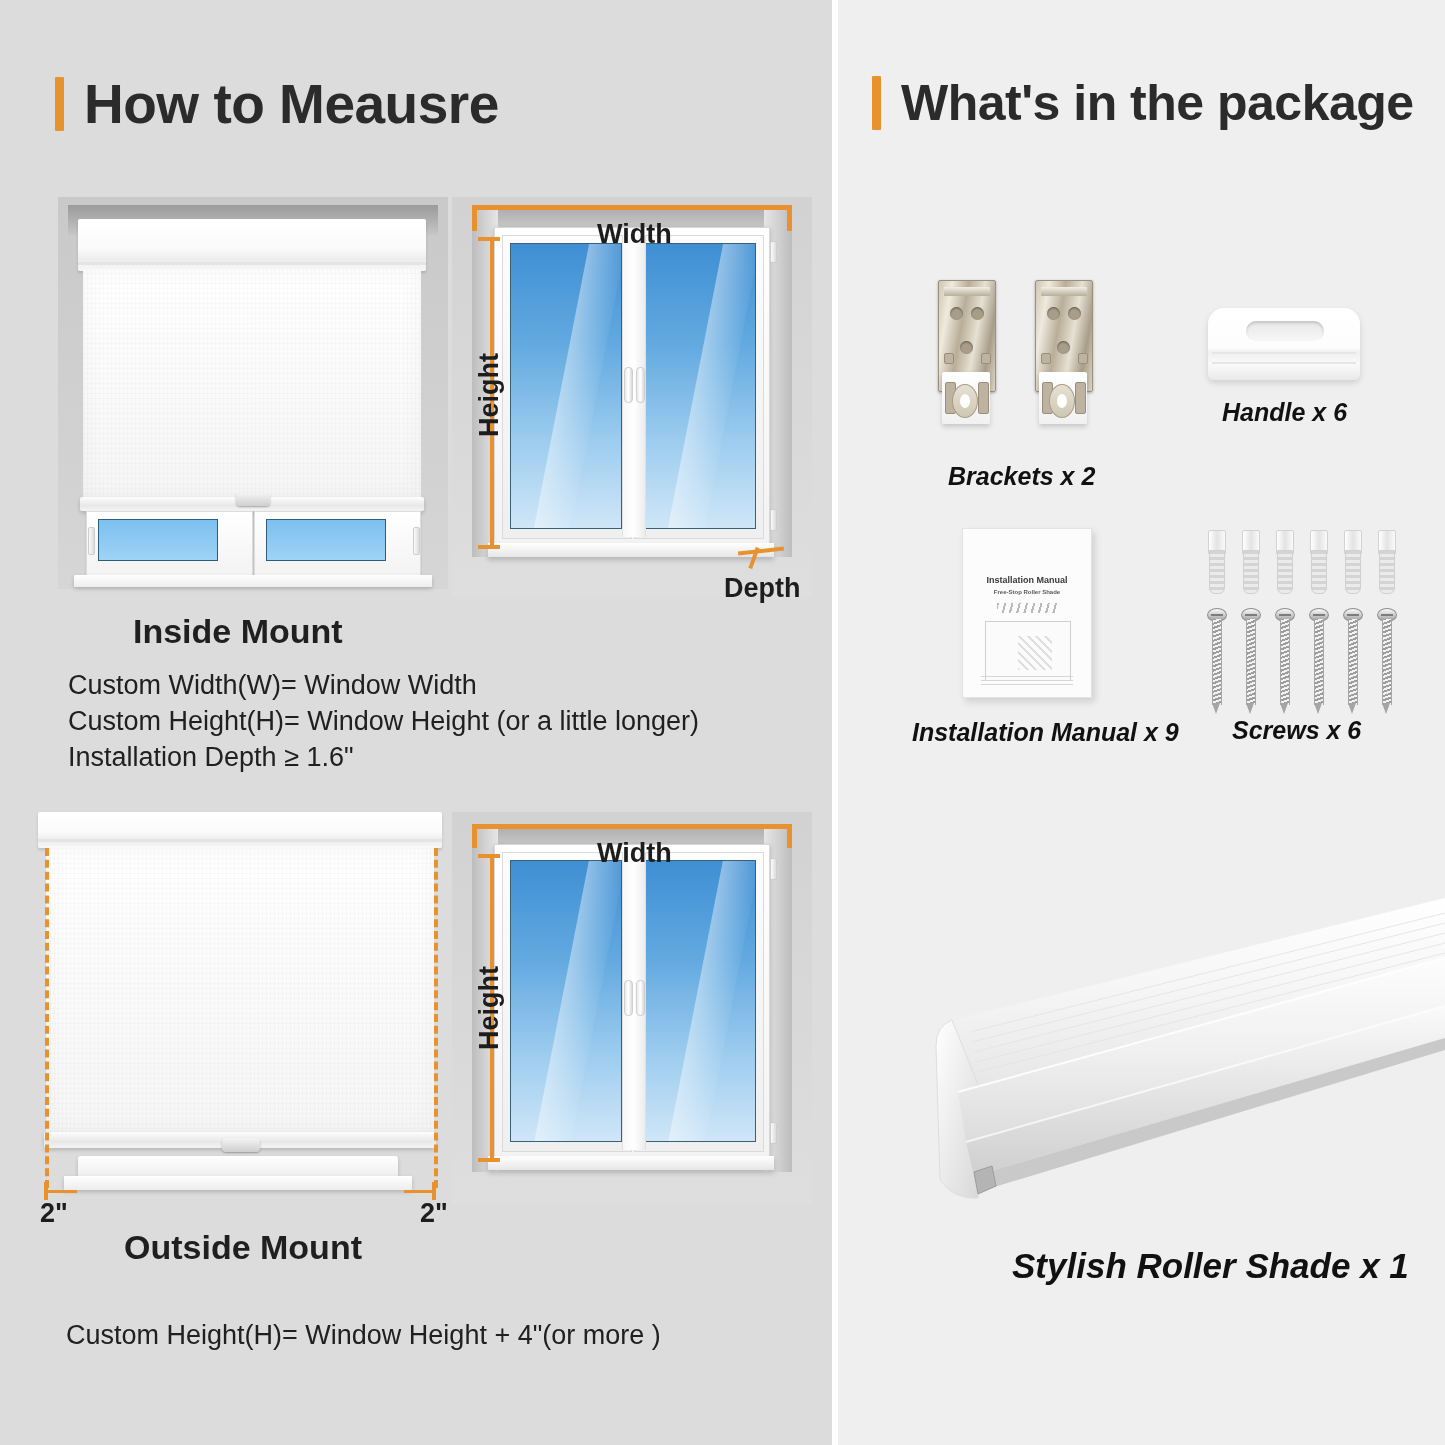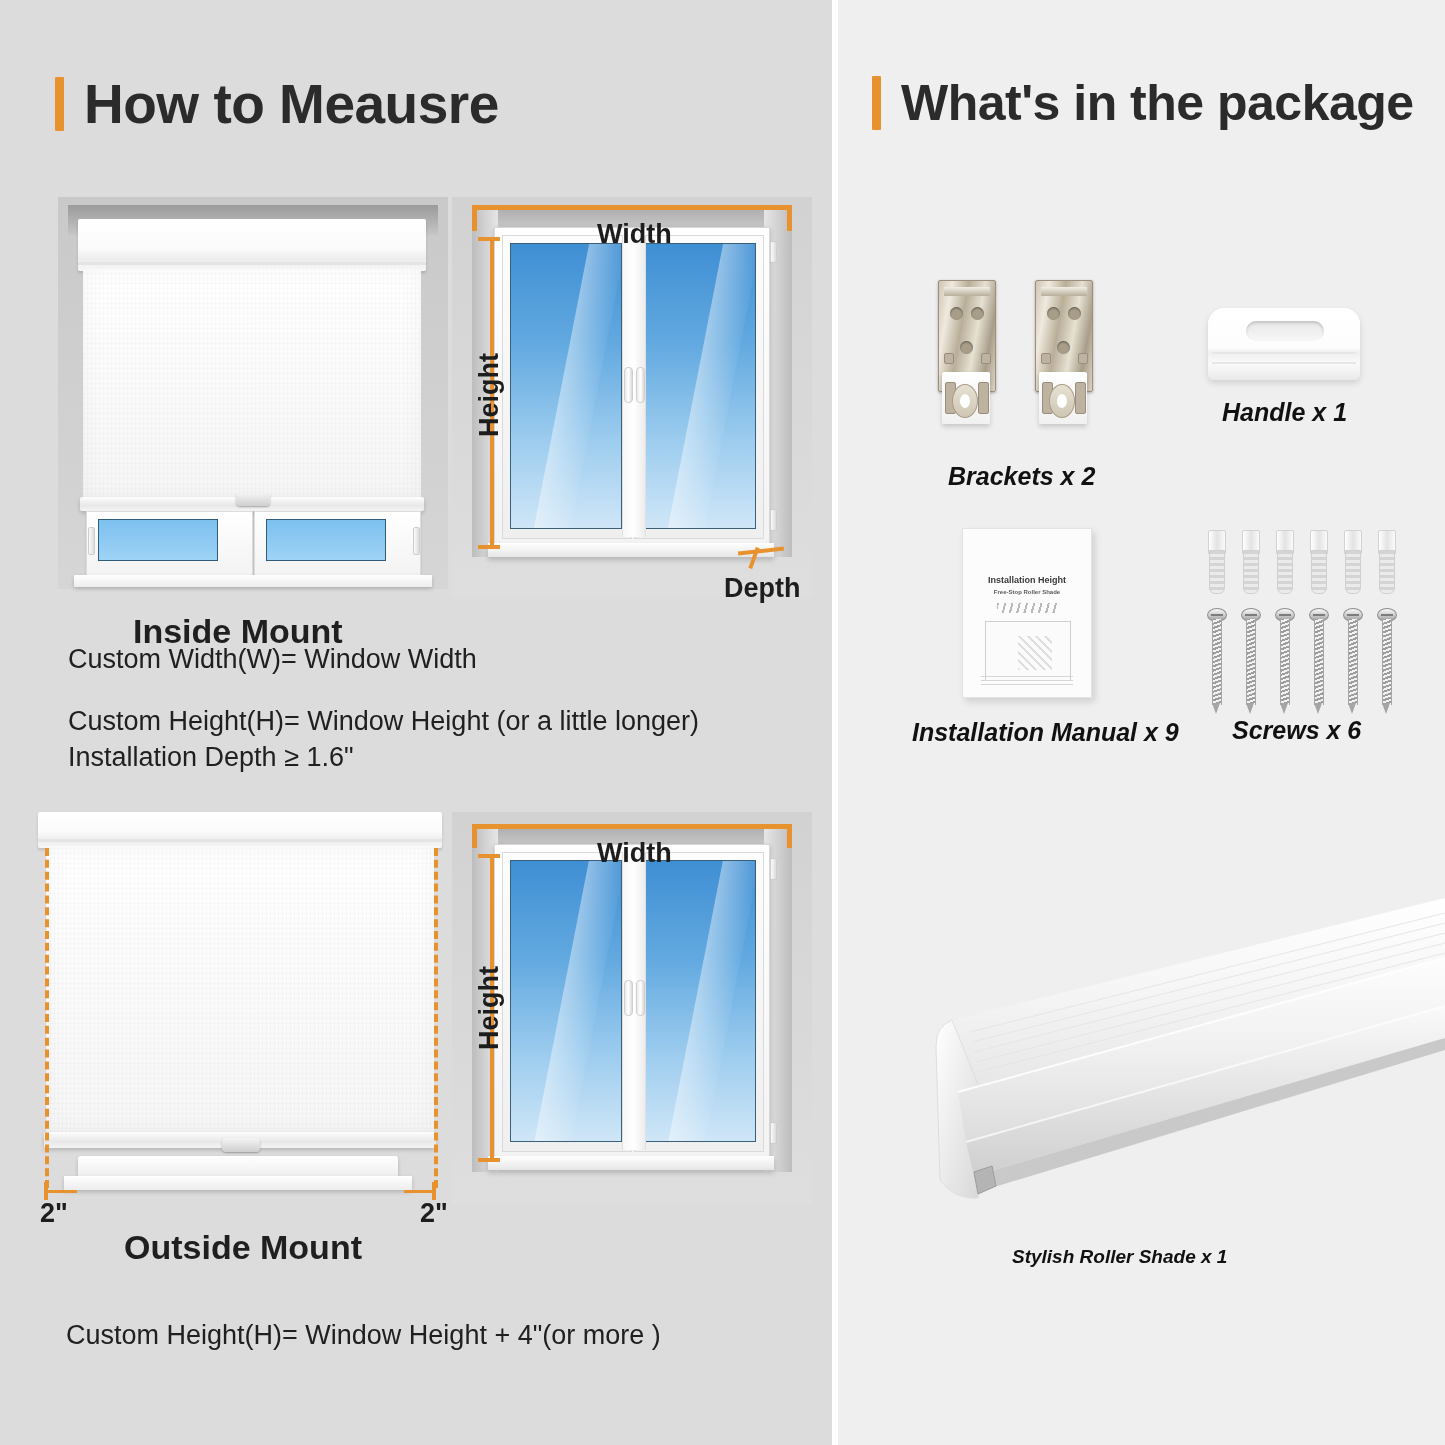--- a/index.html
+++ b/index.html
@@ -208,21 +208,21 @@
     <div class="dim-or" style="left:26px;top:348px;width:22px;height:4px;"></div>
     <div class="dim-or" style="left:286px;top:352px;width:46px;height:4px;transform:rotate(-6deg);"></div>
     <div class="dim-or" style="left:300px;top:350px;width:4px;height:22px;transform:rotate(20deg);"></div>
 
     <span class="dim-lbl" style="left:145px;top:22px;">Width</span>
     <span class="dim-lbl vert" style="left:22px;top:240px;">Height</span>
     <span class="dim-lbl" style="left:272px;top:376px;">Depth</span>
   </div>
 
   <div class="sect-title" style="left:133px;top:612px;">Inside Mount</div>
-  <div class="body-line" style="left:68px;top:644px;">Custom Width(W)= Window Width</div>
+  <div class="body-line" style="left:68px;top:670px;">Custom Width(W)= Window Width</div>
   <div class="body-line" style="left:68px;top:706px;">Custom Height(H)= Window Height (or a little longer)</div>
   <div class="body-line" style="left:68px;top:742px;">Installation Depth ≥ 1.6"</div>
 
   <div class="win-box" style="left:38px;top:812px;width:404px;height:392px;">
     <div class="valance" style="left:0px;top:0px;width:404px;height:36px;"></div>
     <div class="fabric" style="left:8px;top:34px;width:388px;height:288px;"></div>
     <div class="bottomrail" style="left:6px;top:320px;width:392px;height:16px;"></div>
     <div class="pull" style="left:184px;top:326px;width:38px;height:14px;"></div>
     <div class="sill" style="left:40px;top:344px;width:320px;height:22px;border-radius:3px;"></div>
     <div class="sill" style="left:26px;top:364px;width:348px;height:14px;"></div>
@@ -299,24 +299,24 @@
     <div class="slot" style="left:40px;top:102px;width:9px;height:30px;"></div>
     <div class="oval"></div>
   </div>
   <div class="pkg-lbl" style="left:948px;top:462px;">Brackets x 2</div>
 
   <div class="handle" style="left:1208px;top:308px;">
     <div class="grip"></div>
     <div class="line" style="top:44px;"></div>
     <div class="line" style="top:54px;"></div>
   </div>
-  <div class="pkg-lbl" style="left:1222px;top:398px;">Handle x 1</div>
+  <div class="pkg-lbl" style="left:1222px;top:398px;">Handle x 6</div>
 
   <div class="manual" style="left:962px;top:528px;">
-    <div class="m-title">Installation Height</div>
+    <div class="m-title">Installation Manual</div>
     <div class="m-sub">Free-Stop Roller Shade</div>
     <div class="m-scribble"></div>
     <div class="m-img"></div>
     <div class="m-foot"></div>
   </div>
   <div class="pkg-lbl" style="left:912px;top:718px;">Installation Manual x 9</div>
 
   <div class="anchor" style="left:1206px;top:530px;">
       <div class="head"></div>
       <div class="body"></div>
@@ -414,15 +414,15 @@
 
       <polygon points="66,262 545,126 545,158 74,296" fill="url(#gRail)"></polygon>
       <polygon points="74,296 545,158 545,170 78,312" fill="#c9c9c9"></polygon>
 
       <path d="M74,292 L92,286 L96,306 L78,314 Z" fill="#b4b4b4" stroke="#9c9c9c" stroke-width="1"></path>
 
       <line x1="58" y1="212" x2="545" y2="78" stroke="#ffffff" stroke-width="2" opacity=".9"></line>
       <line x1="66" y1="262" x2="545" y2="126" stroke="#ffffff" stroke-width="2" opacity=".7"></line>
     </svg>
   </div>
-  <div class="pkg-lbl" style="left:1012px;top:1246px;font-size:19px;">Stylish Roller Shade x 1</div>
+  <div class="pkg-lbl" style="left:1012px;top:1246px;font-size:35px;">Stylish Roller Shade x 1</div>
 
 </div>
 
 </body></html>

